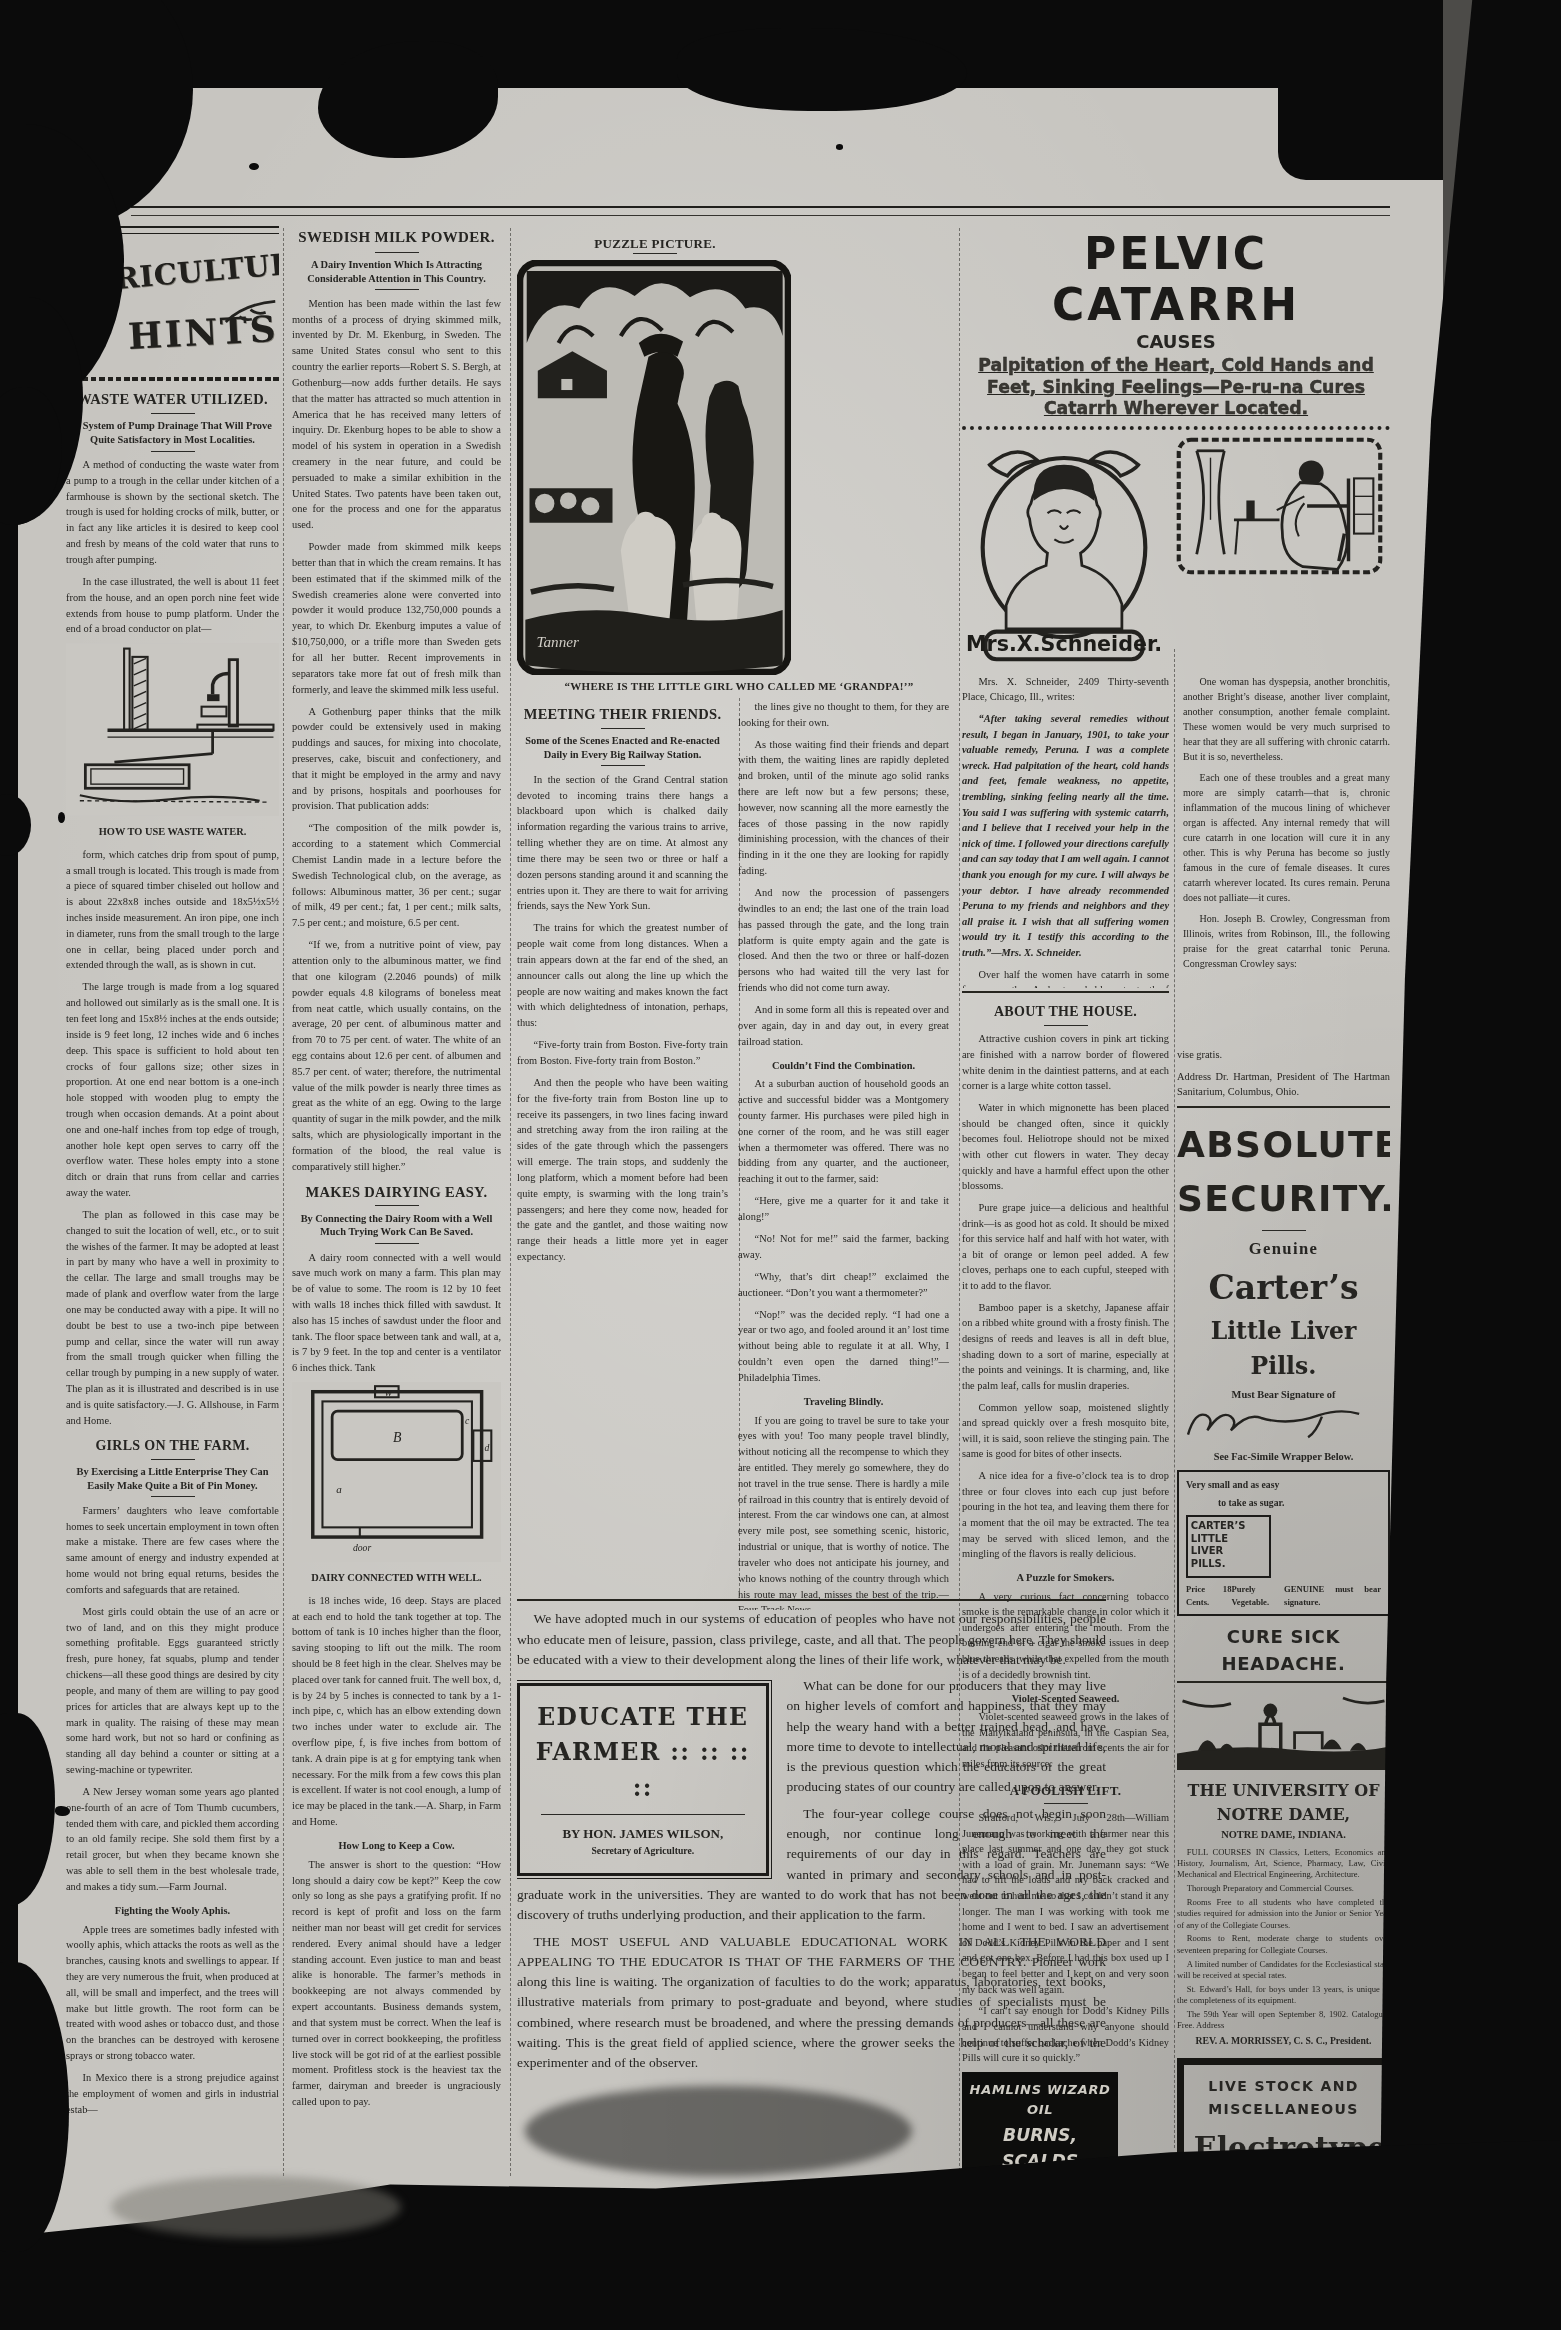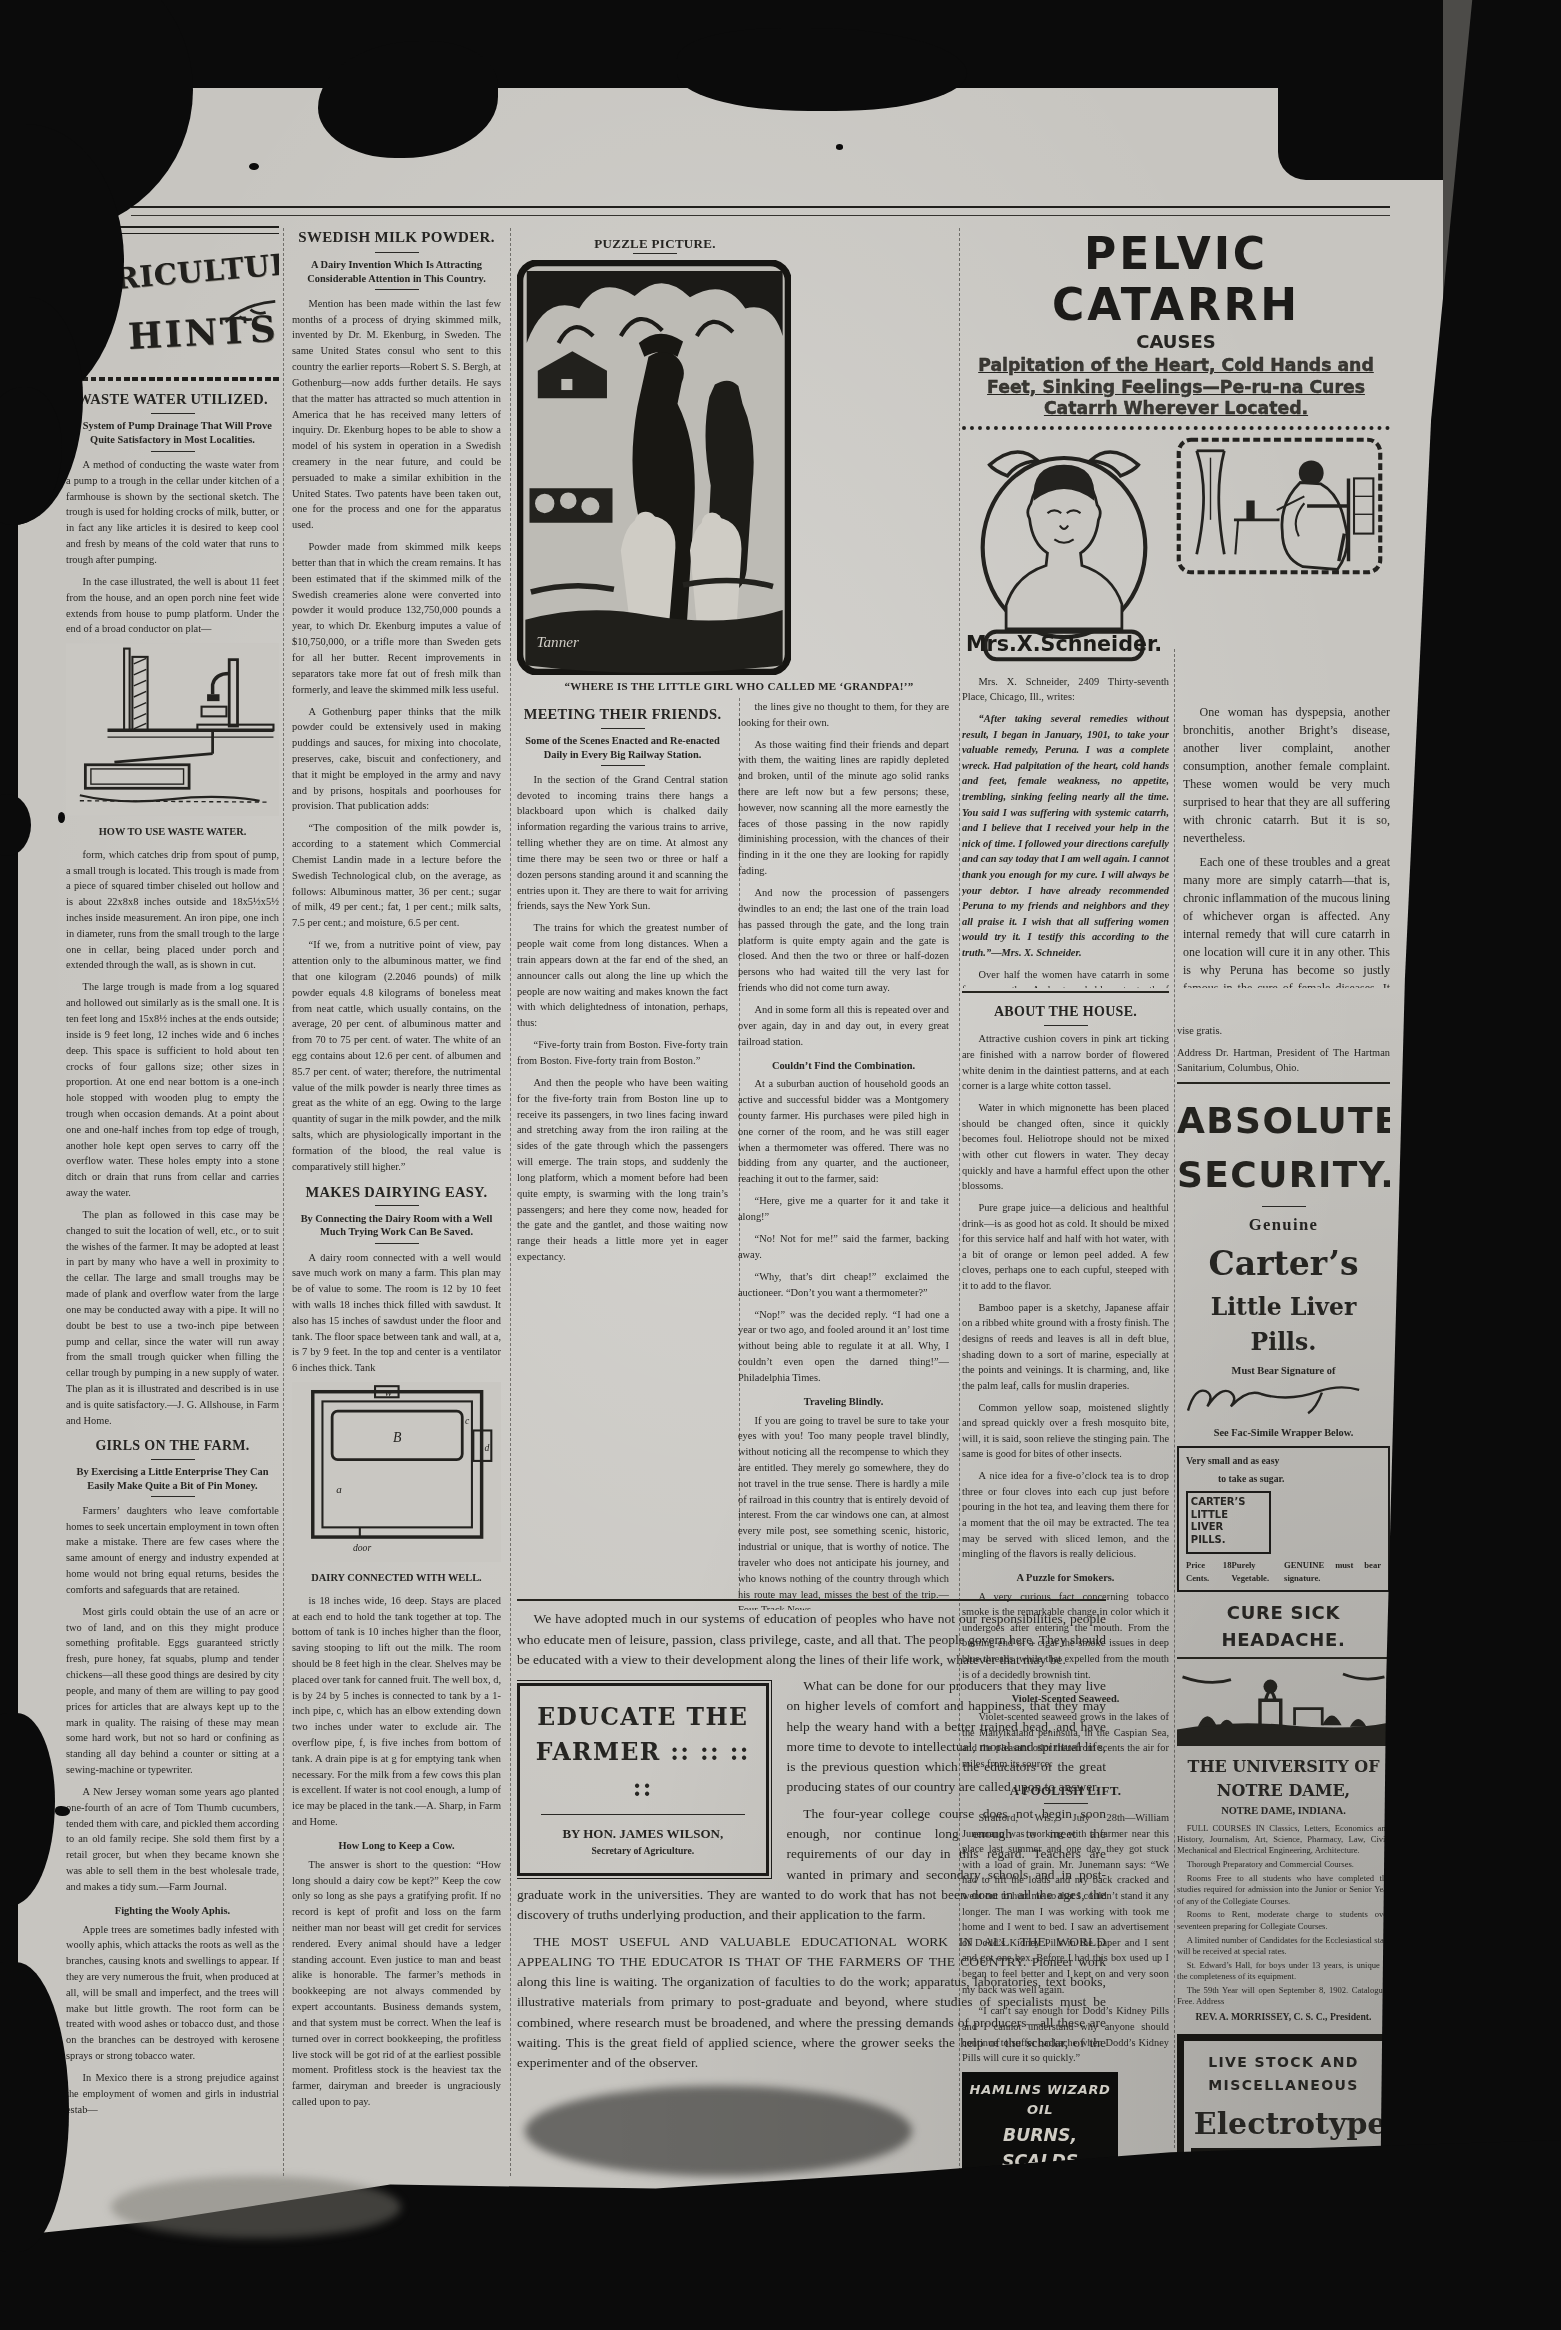--- a/index.html
+++ b/index.html
@@ -337,21 +337,21 @@
         <div>
             <p class="para">Mrs. X. Schneider, 2409 Thirty-seventh Place, Chicago, Ill., writes:</p>
           </div>
         <div>
             <p class="para quotepara">“After taking several remedies without result, I began in January, 1901, to take your valuable remedy, Peruna. I was a complete wreck. Had palpitation of the heart, cold hands and feet, female weakness, no appetite, trembling, sinking feeling nearly all the time. You said I was suffering with systemic catarrh, and I believe that I received your help in the nick of time. I followed your directions carefully and can say today that I am well again. I cannot thank you enough for my cure. I will always be your debtor. I have already recommended Peruna to my friends and neighbors and they all praise it. I wish that all suffering women would try it. I testify this according to the truth.”—Mrs. X. Schneider.</p>
           </div>
         <div>
             <p class="para">Over half the women have catarrh in some form or another. And yet, probably, not a tenth of the women know that their disease is catarrh. To distinguish catarrh of various organs it has been named very differently.</p>
           </div>
       </div>
-      <div style="width:207px;font-size:12px;line-height:1.5;text-align:justify;margin-top:29px;">
+      <div style="width:207px;font-size:10px;line-height:1.5;text-align:justify;">
         <div>
             <p class="para">One woman has dyspepsia, another bronchitis, another Bright’s disease, another liver complaint, another consumption, another female complaint. These women would be very much surprised to hear that they are all suffering with chronic catarrh. But it is so, nevertheless.</p>
             <p class="para">Each one of these troubles and a great many more are simply catarrh—that is, chronic inflammation of the mucous lining of whichever organ is affected. Any internal remedy that will cure catarrh in one location will cure it in any other. This is why Peruna has become so justly famous in the cure of female diseases. It cures catarrh wherever located. Its cures remain. Peruna does not palliate—it cures.</p>
             <p class="para">Hon. Joseph B. Crowley, Congressman from Illinois, writes from Robinson, Ill., the following praise for the great catarrhal tonic Peruna. Congressman Crowley says:</p>
           </div>
 
       </div>
     </div>
   </div>
 
@@ -379,21 +379,21 @@
     <div>
         <p class="para">Stratford, Wis., July 28th—William Junemann was working with a farmer near this place last summer and one day they got stuck with a load of grain. Mr. Junemann says: “We had to lift the loads and my back cracked and went out to hurt me so that I couldn’t stand it any longer. The man I was working with took me home and I went to bed. I saw an advertisement of Dodd’s Kidney Pills in the paper and I sent and got one box. Before I had this box used up I began to feel better and I kept on and very soon my back was well again.</p>
         <p class="para">“I can’t say enough for Dodd’s Kidney Pills and I cannot understand why anyone should continue to suffer backache when Dodd’s Kidney Pills will cure it so quickly.”</p>
       </div>
     <div class="hamlins">
       <div style="font-size:13px;letter-spacing:0.7px">HAMLINS WIZARD OIL</div>
       <div style="font-size:17.3px;margin-top:4.1px">BURNS, SCALDS</div>
     </div>
   </div>
 
-  <div class="col" style="left:1177px;top:1023px;width:213px;height:1186px;font-size:10.4px;line-height:1.5;">
+  <div class="col" style="left:1177px;top:1047px;width:213px;height:1186px;font-size:10.4px;line-height:1.5;">
     <div>
         <p class="para noindent">vise gratis.</p>
         <p class="para noindent">Address Dr. Hartman, President of The Hartman Sanitarium, Columbus, Ohio.</p>
       </div>
 
     <div style="border-top:2.1px solid #26251f;margin-top:4.1px;padding-top:2.8px;">
       <div class="abs1">ABSOLUTE</div>
       <div class="abs2">SECURITY.</div>
       <div class="srule"></div>
       <div class="genuine">Genuine</div>

